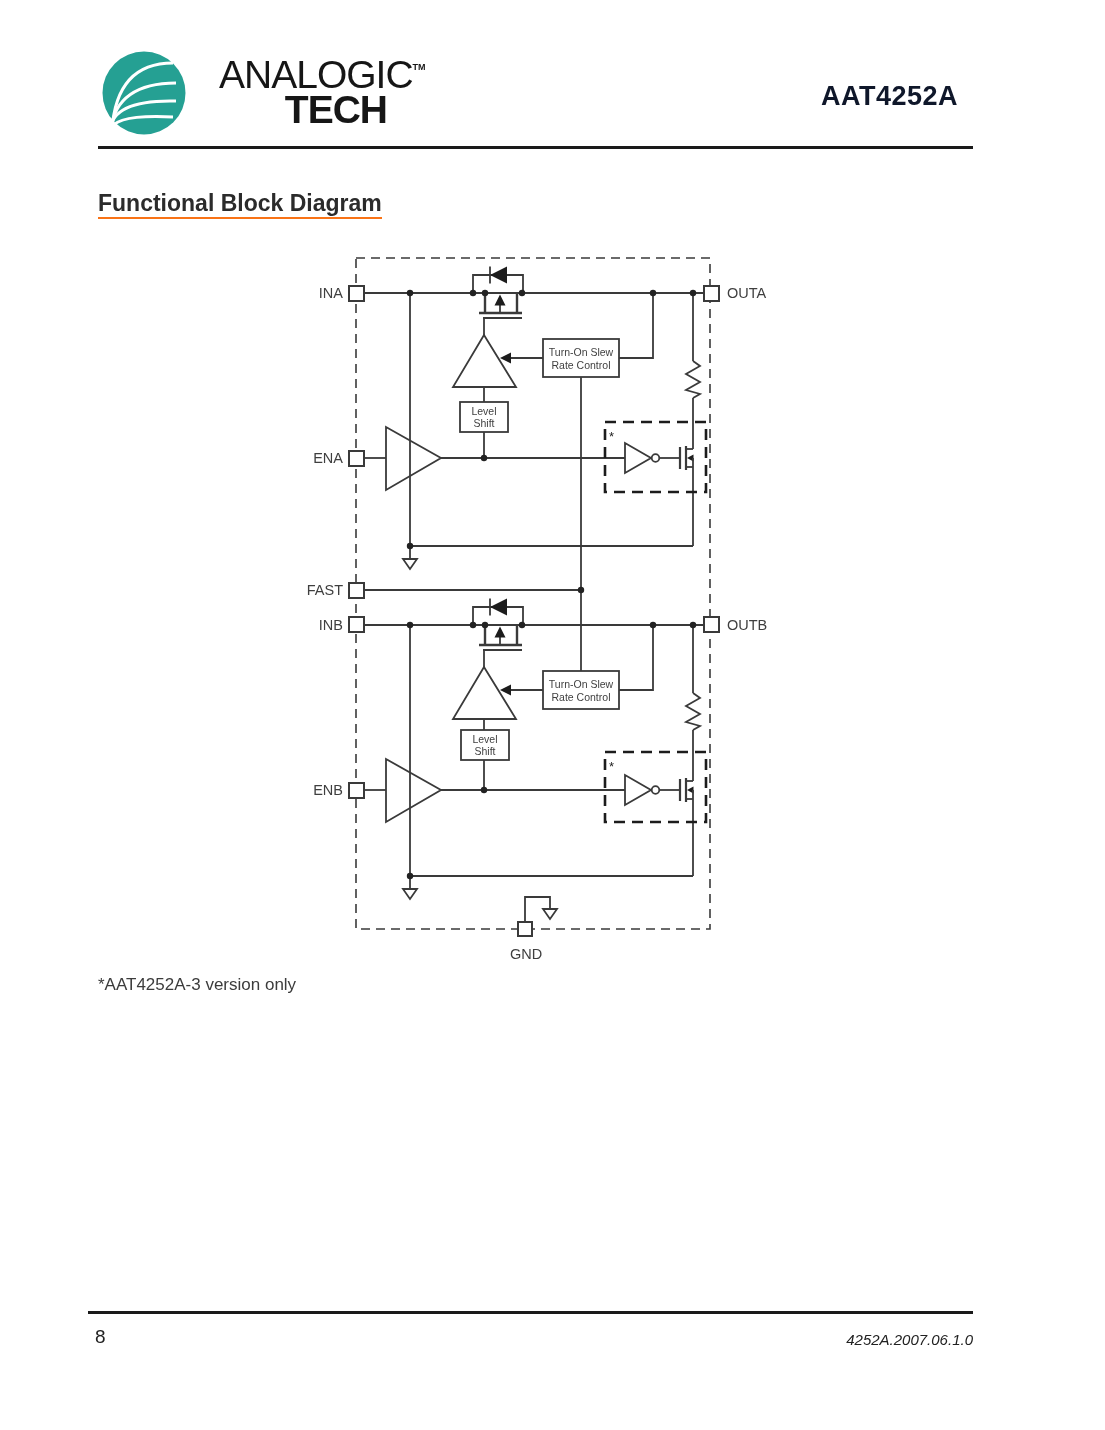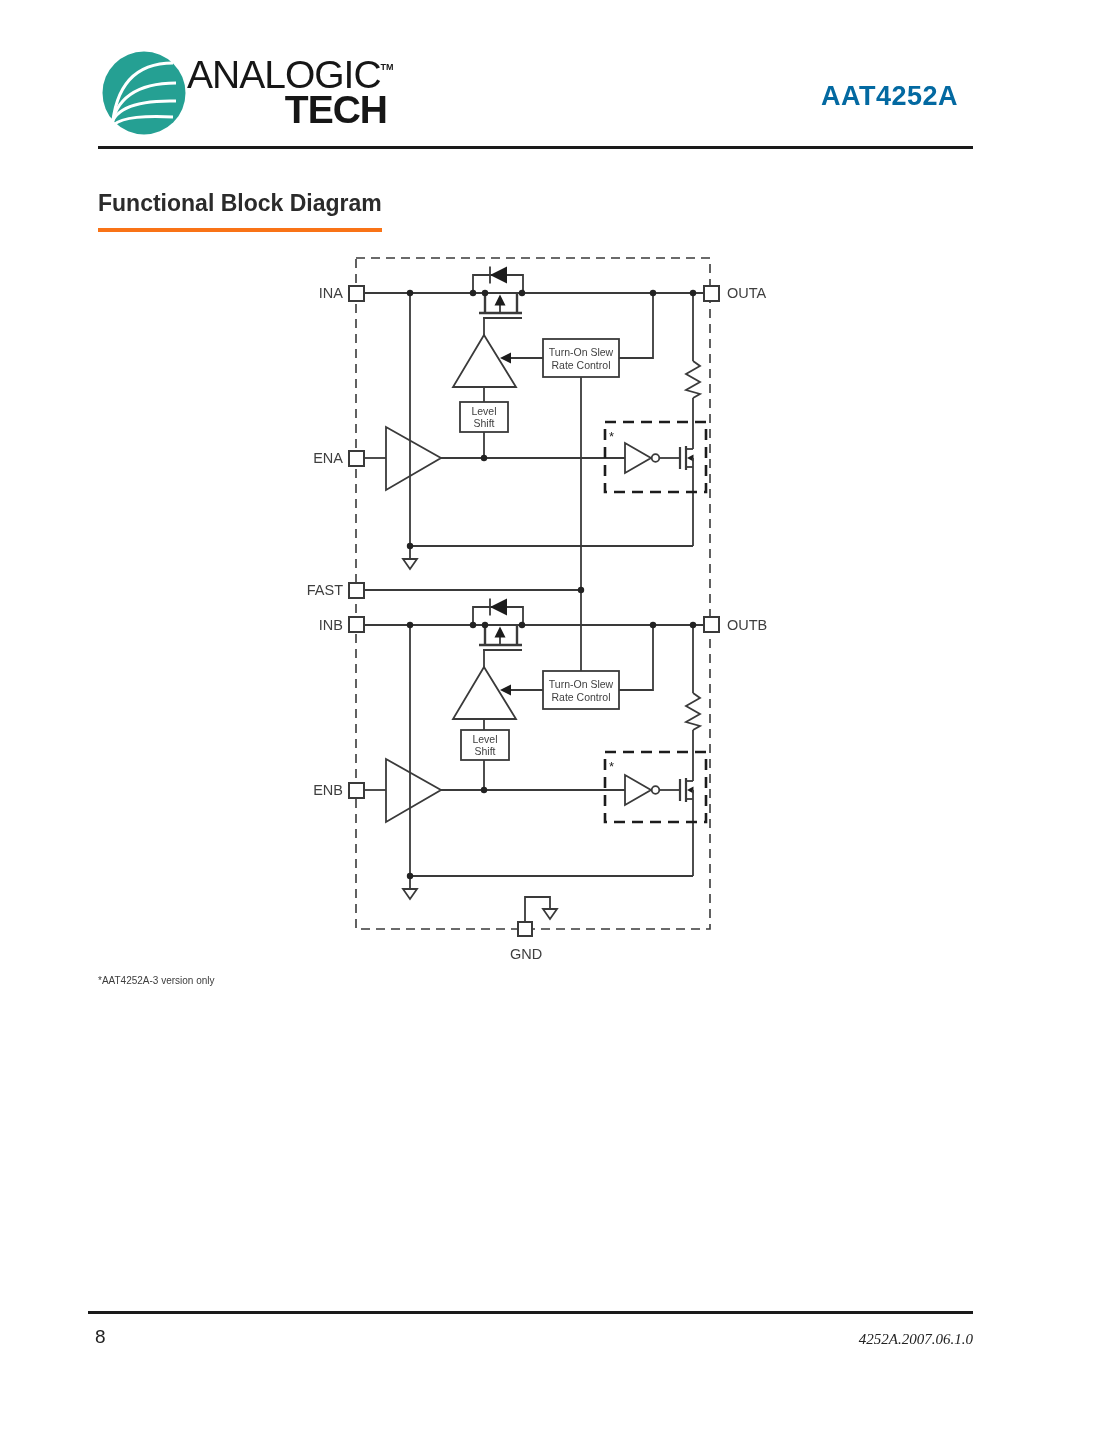--- a/index.html
+++ b/index.html
@@ -7,40 +7,40 @@
   body {
     width:1105px; height:1430px; position:relative;
     font-family:"Liberation Sans", sans-serif; color:#2b2b2b;
     overflow:hidden;
   }
   .abs { position:absolute; }
 
   
   .logo-svg { left:100px; top:46px; }
   .logo-text { left:187px; top:55px; width:206px; line-height:1; color:#161616;}
-  .logo-line1 { font-size:39px; font-weight:400; letter-spacing:-1px; white-space:nowrap;}
+  .logo-line1 { font-size:39px; font-weight:400; letter-spacing:-1px; white-space:nowrap;margin-left:32px;}
   .logo-line1 sup { font-size:9px; font-weight:700; vertical-align:18px; letter-spacing:0;}
   .logo-line2 { font-size:39px; font-weight:700; letter-spacing:-1px; text-align:right; margin-top:-4px; padding-right:6px;}
-  .head-right { right:147px; top:82px; text-align:right; color:#0369a1; }
+  .head-right { right:147px; top:82px; text-align:right; color:#0f172a; }
   .part-number { font-size:27px; font-weight:700; line-height:29px; letter-spacing:.5px;}
   .subtitle { font-size:20.5px; font-weight:700; line-height:27px; }
   .header-rule { left:98px; top:146px; width:875px; height:3px; background:#1a1a1a; }
 
   .section-title {
     left:98px; top:190px; font-size:23px; font-weight:700; color:#2b2b2b;
-    border-bottom:4px solid #f97316; padding-bottom:11px; display:inline-block;
+    border-bottom:2px solid #f97316; padding-bottom:0; display:inline-block;
   }
 
-  .footnote { left:98px; top:975px; font-size:10px; color:#3c3c3c; }
+  .footnote { left:98px; top:975px; font-size:17px; color:#3c3c3c; }
 
   
   .footer-rule { left:88px; top:1311px; width:885px; height:3px; background:#1a1a1a; }
   .page-num { left:95px; top:1326px; font-size:19px; color:#222; }
   .doc-code { right:132px; top:1331px; font-size:15px; color:#222;
-              font-family:Liberation Serif, serif; font-style:italic; }
+              font-family:Liberation Sans, sans-serif; font-style:italic; }
 
   svg text { font-family:"Liberation Sans", sans-serif; }
   .pinlabel { font-size:14.5px; fill:#3f3f3f; }
   .boxtext  { font-size:10.5px; fill:#3f3f3f; }
   .star     { font-size:13px; fill:#222; }
 </style>
 </head>
 <body>
 
 <svg class="abs logo-svg" width="92" height="96" viewBox="100 46 92 96">

